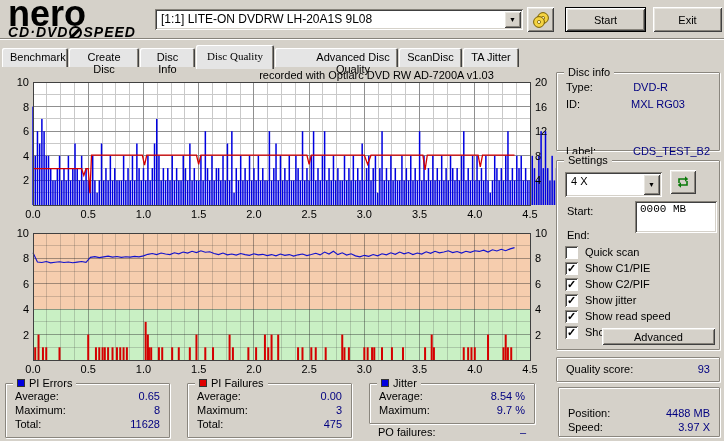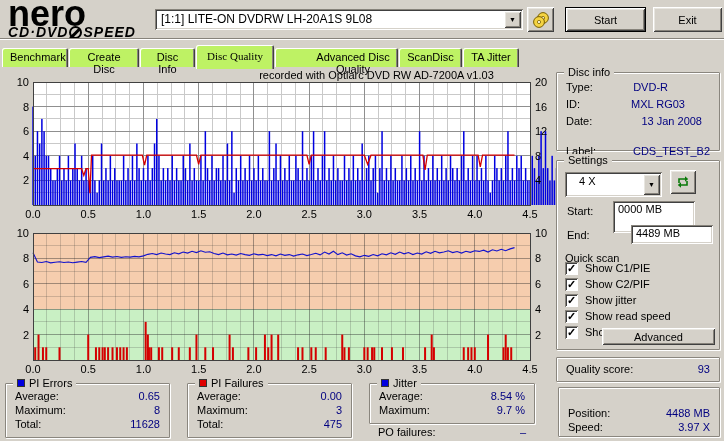--- a/index.html
+++ b/index.html
@@ -23,21 +23,21 @@
   .logo1 { font-size:36px; font-weight:800; letter-spacing:0px; line-height:24px; }
   .logo2 { font-size:14px; font-weight:800; font-style:italic; letter-spacing:1px; line-height:13px; display:flex; align-items:flex-end; }
   .disc-glyph { display:inline-block; width:13px; height:13px; border:2.5px solid #000; border-radius:50%; position:relative; margin:0 1px; }
   .disc-glyph::after { content:""; position:absolute; left:-3px; top:4px; width:14px; height:2.5px; background:#000; transform:rotate(-45deg); }
   .groove { height:2px; background:#87837b; border-bottom:1px solid #ffffff; }
 
   .combo-text { padding:3px 0 0 6px; font-size:12px; white-space:nowrap; overflow:hidden; }
   .combo-arrow { position:absolute; right:2px; top:2px; bottom:2px; width:17px; font-size:7px; color:#000; }
 
   
-  .tab { top:48px; height:19px; padding:3px 8px 0 8px; text-align:center; background:#bef264; cursor:pointer;
+  .tab { top:48px; height:19px; padding:3px 8px 0 8px; text-align:center; background:#e5e5e5; cursor:pointer;
     box-shadow: inset 1px 1px 0 #ffffff, inset -1px 0 0 #404040, inset -2px 0 0 #87837b; border-radius:2px 2px 0 0; }
   .tab.active { top:45px; height:24px; padding-top:5px; z-index:5;font-family:Liberation Serif, serif; }
 
   .chart-title { text-align:center; z-index:4; }
 
   .row { position:absolute; left:0; right:0; display:flex; justify-content:space-between; padding:0 9px; line-height:13px; }
   .val { color:#000080; }
 
   .cb-row { position:absolute; left:8px; display:flex; align-items:center; gap:7px; height:14px; cursor:pointer; }
   .cbx { width:13px; height:13px; background:#fff; font-size:11px; font-weight:bold; line-height:12px; text-align:center;
@@ -534,52 +534,47 @@
 <div class="abs groupbox" style="left:556px; top:72px; width:164px; height:79px;">
   <div class="gb-title">Disc info</div>
   <div class="row" style="top:8px;">
       <span>Type:</span>
       <span class="val" style="margin-right:42px">DVD-R</span>
     </div>
   <div class="row" style="top:25px;">
       <span>ID:</span>
       <span class="val" style="margin-right:25px">MXL RG03</span>
     </div>
-  <div class="row" style="top:42px;">
-      <span>Date:</span>
-      <span class="val" style="margin-right:8px">13 Jan 2008</span>
-    </div>
   <div class="row" style="top:59px;margin-top:13px;">
       <span>Label:</span>
       <span class="val">CDS_TEST_B2</span>
     </div>
 </div>
 
 <div class="abs groupbox" style="left:556px; top:160px; width:164px; height:190px;">
   <div class="gb-title">Settings</div>
 
-  <div class="abs sunken" style="left:8px; top:11px; width:97px; height:25px;padding-left:8px;">
+  <div class="abs sunken" style="left:8px; top:11px; width:97px; height:25px;">
     <div class="combo-text" style="font-size:11px;">4 X</div>
     <div class="abs raised btn combo-arrow">▼</div>
   </div>
   <div class="abs raised btn" style="left:113px; top:9px; width:26px; height:24px;">
     <svg width="16" height="16" viewBox="0 0 16 16">
       <path d="M4 9 L4 5 L10 5" fill="none" stroke="#0a7a0a" stroke-width="1.6"></path>
       <path d="M10 2.2 L13.2 5 L10 7.8 Z" fill="#0a7a0a"></path>
       <path d="M12 7 L12 11 L6 11" fill="none" stroke="#0a7a0a" stroke-width="1.6"></path>
       <path d="M6 8.2 L2.8 11 L6 13.8 Z" fill="#0a7a0a"></path>
     </svg>
   </div>
 
   <div class="abs" style="left:10px; top:44px;">Start:</div>
-  <div class="abs sunken field" style="left:56px; top:40px; width:82px; height:32px;">0000 MB</div>
+  <div class="abs sunken field" style="left:78px; top:40px; width:82px; height:32px;font-family:Liberation Mono, monospace;">0000 MB</div>
   <div class="abs" style="left:10px; top:68px;">End:</div>
-  <div class="abs sunken field" style="left:74px; top:64px; width:82px; height:19px;">4489 MB</div>
-
-  <div class="cb-row" style="top:84px;flex-direction:column;">
+
+  <div class="cb-row" style="top:84px;">
       <span class="cbx"></span>
       <span>Quick scan</span>
     </div>
   <div class="cb-row" style="top:100px;">
       <span class="cbx">✓</span>
       <span>Show C1/PIE</span>
     </div>
   <div class="cb-row" style="top:116px;">
       <span class="cbx">✓</span>
       <span>Show C2/PIF</span>

